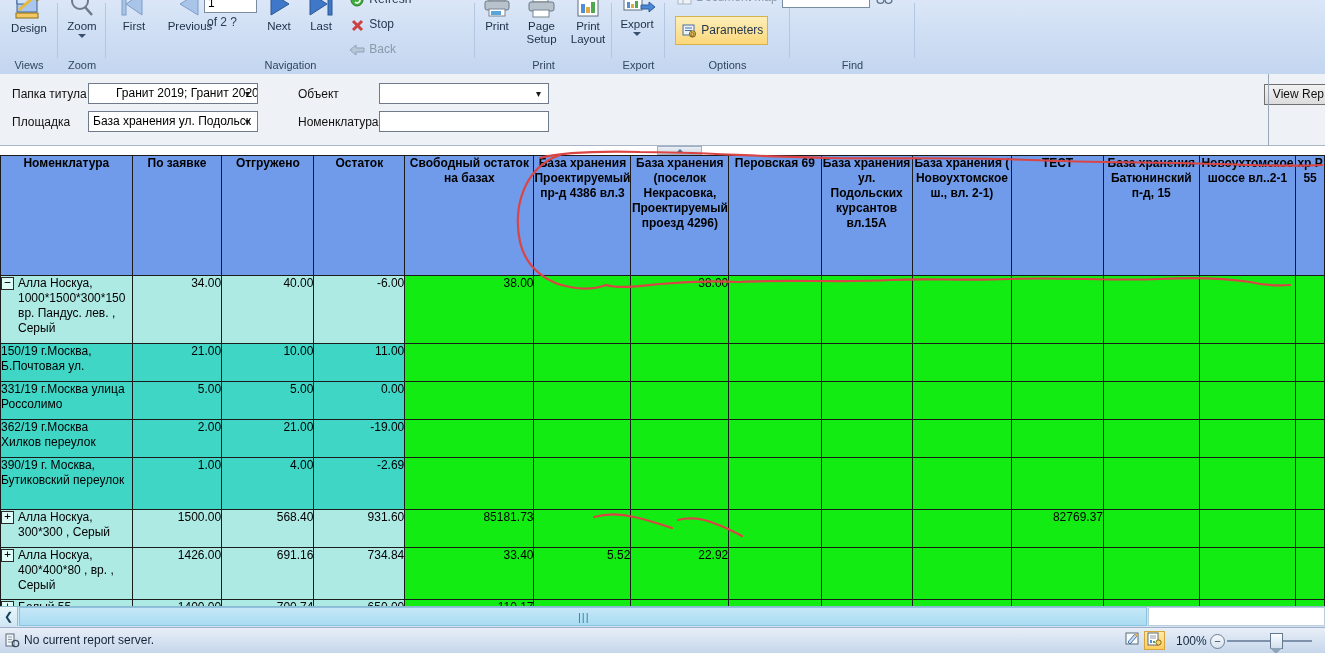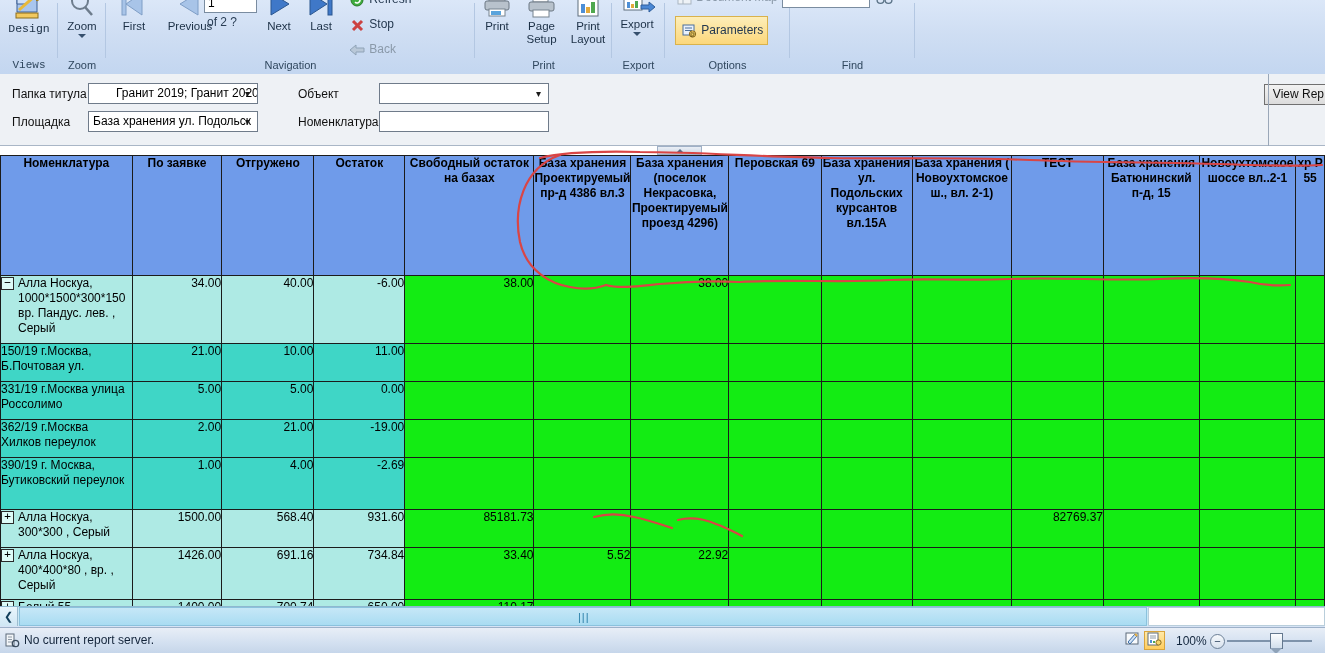--- a/index.html
+++ b/index.html
@@ -163,21 +163,21 @@
     border-left:6px solid transparent;border-right:6px solid transparent;border-top:6px solid #8ea2b8;
   }
 </style>
 </head>
 <body>
 
 <div class="app">
 
   <div class="ribbon">
 
-    <div class="rgroup" style="left:0;width:58px;font-family:Liberation Mono, monospace;">
+    <div class="rgroup" style="left:0;width:58px;">
       <div class="gbody">
         <div class="bigbtn" style="left:2px;top:-10px;">
           <span class="ico">
             <svg width="40" height="30" viewBox="0 0 40 30">
               <polygon points="8,2 28,2 28,20 8,20" fill="#a9c6ee" stroke="#3a5f94"></polygon>
               <polygon points="8,2 28,2 18,12 8,12" fill="#cfe0f7" stroke="#3a5f94"></polygon>
               <line x1="10" y1="18" x2="27" y2="3" stroke="#e8b93a" stroke-width="3"></line>
               <polygon points="26,2 31,7 28,9 24,5" fill="#f0c95a" stroke="#9a7a1e"></polygon>
               <rect x="7" y="21" width="22" height="5" fill="#f2c95f" stroke="#8a6c1c"></rect>
             </svg>

